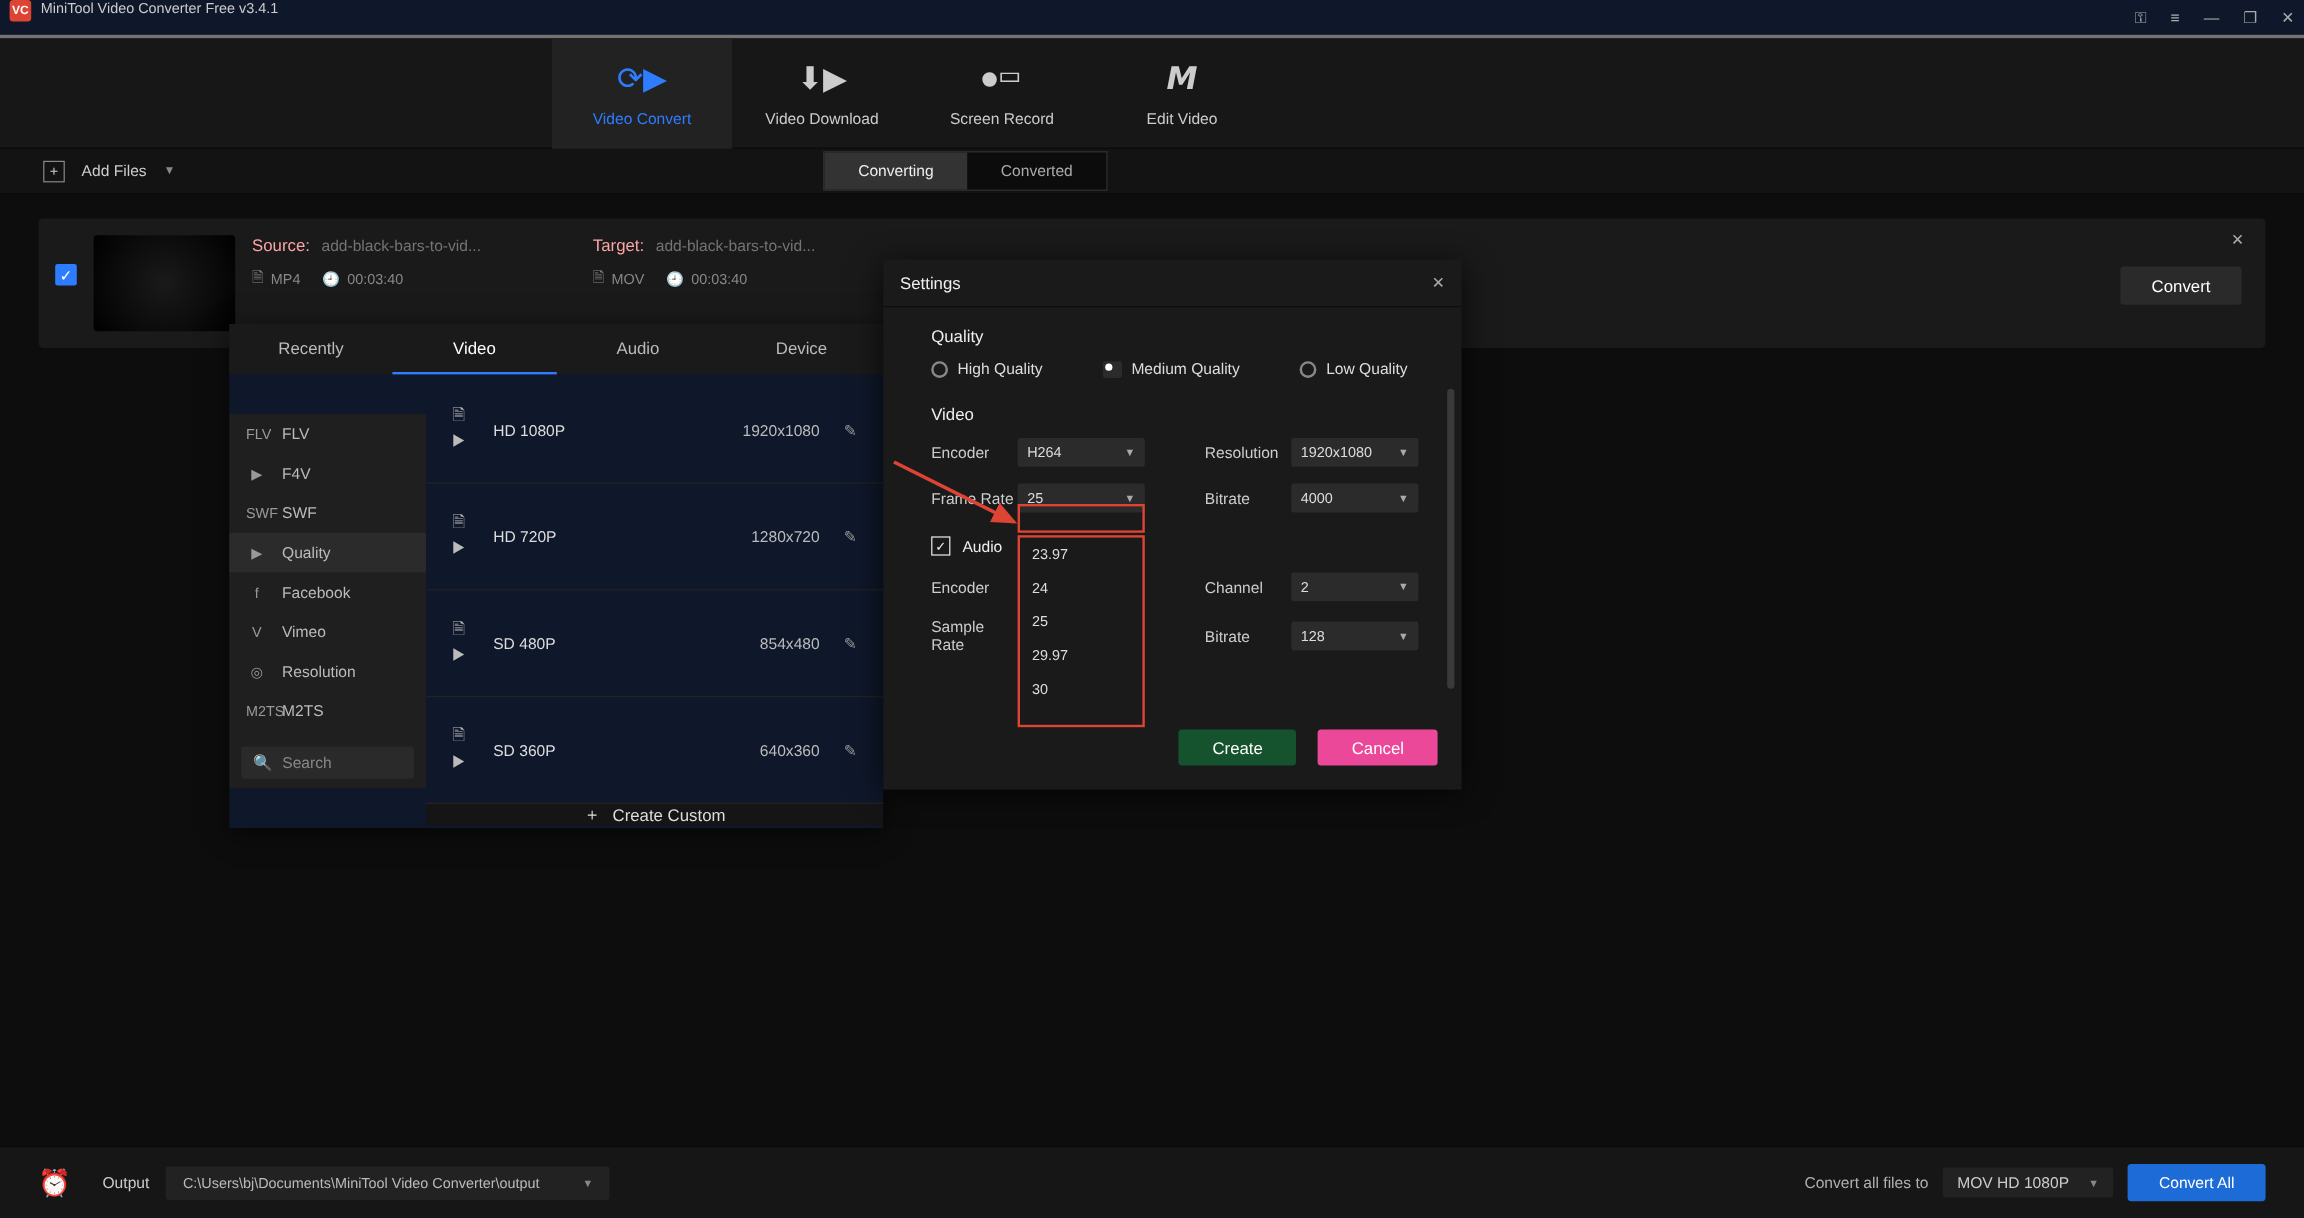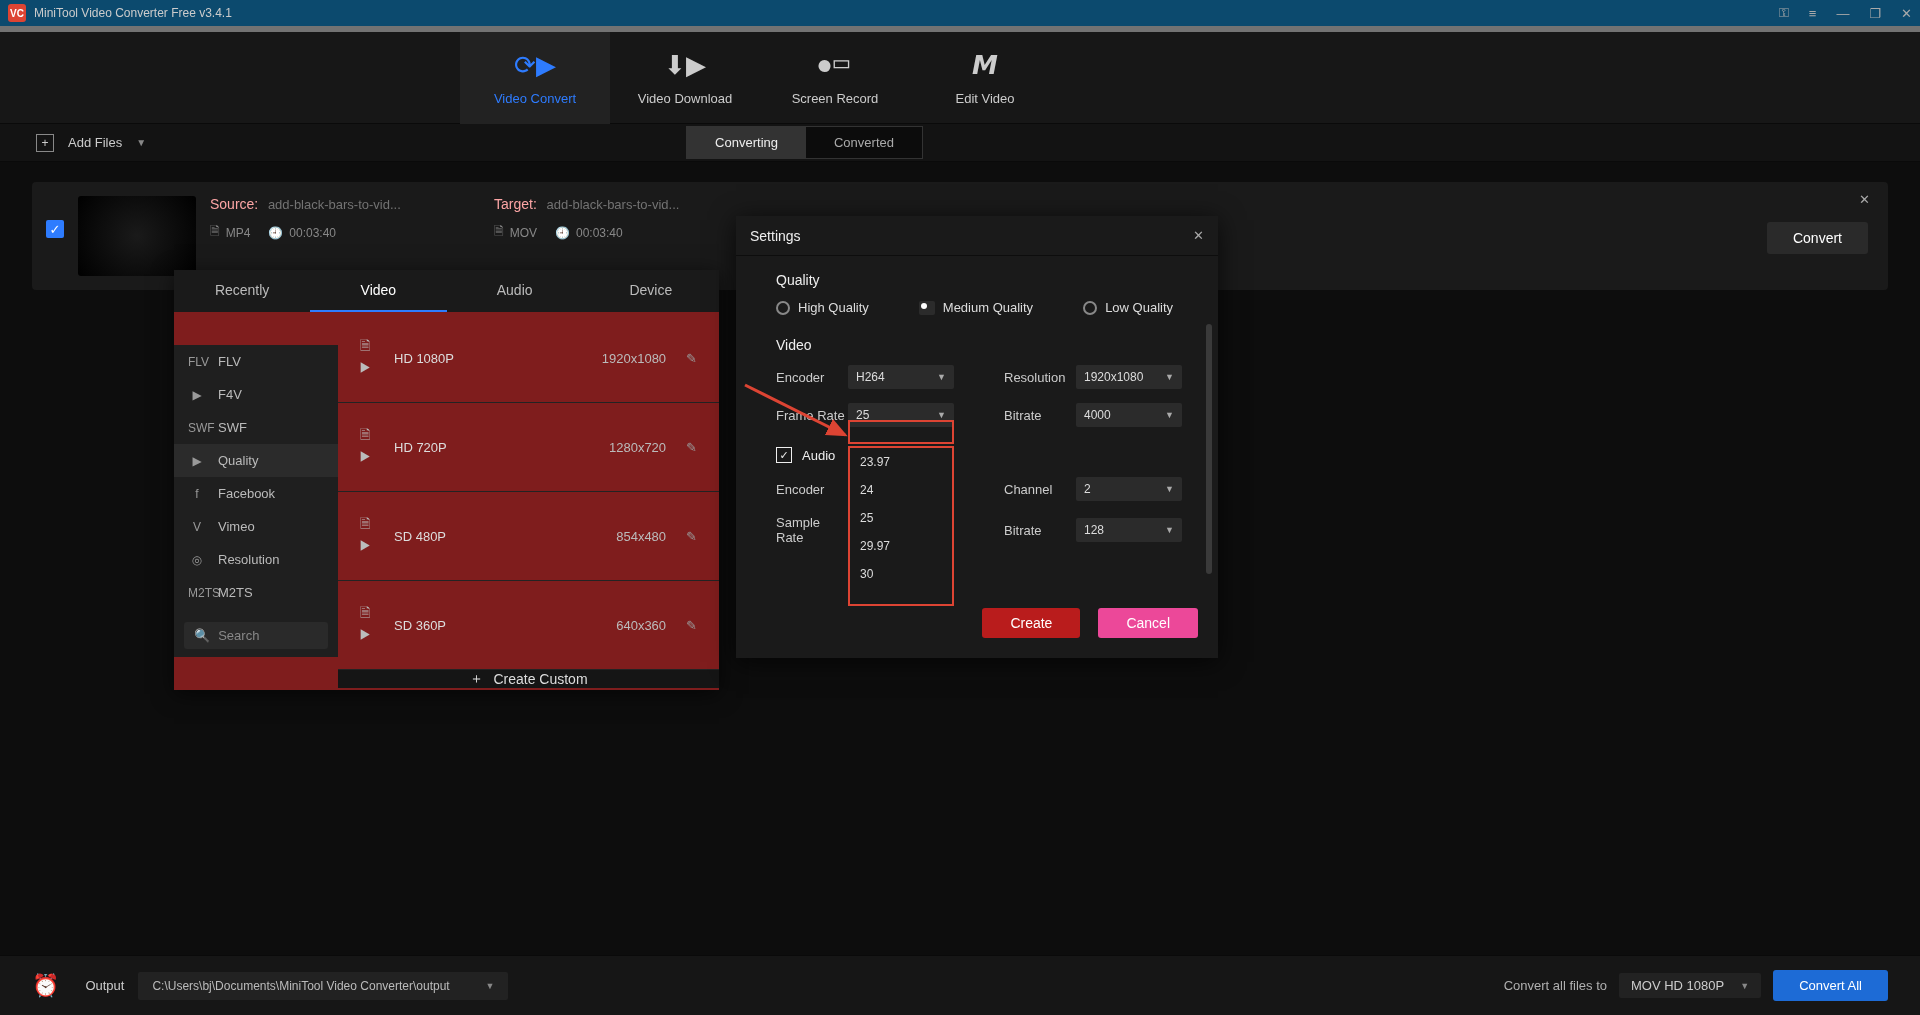--- a/index.html
+++ b/index.html
@@ -1,19 +1,19 @@
 <!DOCTYPE html>
 <html><head>
 <meta charset="utf-8">
 <style>
 * { margin: 0; padding: 0; box-sizing: border-box; font-family: -apple-system, BlinkMacSystemFont, "Segoe UI", Arial, sans-serif; }
 body { background: #0d0d0d; color: #b0b0b0; font-size: 13px; overflow: hidden; width: 1920px; height: 1015px; position: relative; }
 
 
-.titlebar { height: 32px; background: #0c4a6e; display: flex; align-items: center; padding: 0 8px; border-bottom: 6px solid #737373; }
+.titlebar { height: 32px; background: #0f172a; display: flex; padding: 0 8px; border-bottom: 3px solid #737373; }
 .titlebar .logo { width: 18px; height: 18px; background: #d43; border-radius: 3px; margin-right: 8px; display: flex; align-items: center; justify-content: center; color: #fff; font-size: 10px; font-weight: bold; }
 .titlebar .title { flex: 1; color: #ccc; font-size: 12px; }
 .titlebar .win-actions { display: flex; align-items: center; gap: 20px; }
 .titlebar .win-actions span { color: #aaa; cursor: pointer; }
 .key-icon { color: #e0a020; }
 
 
 .maintabs { height: 92px; display: flex; align-items: center; padding-left: 460px; background: #171717; border-bottom: 1px solid #0a0a0a; }
 .maintab { width: 150px; height: 92px; display: flex; flex-direction: column; align-items: center; justify-content: center; gap: 10px; color: #ccc; cursor: pointer; }
 .maintab.active { background: #222; color: #2e7cff; }
@@ -35,21 +35,21 @@
 .srcblk, .tgtblk { }
 .stlabel { color: #fca5a5; font-size: 14px; margin-right: 6px; font-weight: 400; }
 .fname { color: #737373; }
 .metarow { margin-top: 10px; display: flex; gap: 18px; align-items: center; color: #888; font-size: 12px; }
 .metarow .mi { display: flex; align-items: center; gap: 6px; }
 .metaicon { font-size: 12px; }
 .convertbtn { position: absolute; right: 20px; top: 40px; background: #2a2a2a; color: #fff; padding: 8px 26px; border-radius: 3px; cursor: pointer; font-size: 14px; }
 .closex { position: absolute; right: 18px; top: 10px; color: #aaa; cursor: pointer; }
 
 
-.fmtpanel { position: absolute; left: 174px; top: 270px; width: 545px; height: 420px; background: #7f1d1d; display: flex; flex-direction: column; box-shadow: 0 4px 20px rgba(0,0,0,.6); }
+.fmtpanel { position: absolute; left: 191px; top: 270px; width: 545px; height: 420px; background: #0f172a; display: flex; flex-direction: column; box-shadow: 0 4px 20px rgba(0,0,0,.6); }
 .fmt-tabs { display: flex; background: #1a1a1a; }
 .fmt-tab { flex: 1; text-align: center; padding: 12px; color: #bbb; cursor: pointer; font-size: 14px; }
 .fmt-tab.active { color: #fff; border-bottom: 2.5px solid #2e7cff; }
 .fmt-body { flex: 1; display: flex; overflow: hidden; align-items: center; }
 .fmt-left { width: 164px; background: #1f1f1f; overflow-y: auto; position: relative; }
 .fmt-cat { display: flex; align-items: center; gap: 12px; padding: 9px 14px; color: #bbb; cursor: pointer; font-size: 13px; }
 .fmt-cat.active { background: #2b2b2b; }
 .fmt-cat .caticon { width: 18px; text-align: center; color: #999; font-size: 12px; }
 .fmt-search { position: absolute; bottom: 8px; left: 10px; right: 10px; background: #2a2a2a; border-radius: 3px; padding: 6px 10px; display: flex; align-items: center; gap: 8px; }
 .fmt-right { flex: 1; display: flex; flex-direction: column; }
@@ -73,21 +73,21 @@
 .rcirc.sel { border-color: #fff; }
 .rcirc.sel::after { content: ""; position: absolute; left: 2px; top: 2px; width: 6px; height: 6px; background: #fff; border-radius: 50%; }
 .grid2 { display: grid; grid-template-columns: 72px 106px 50px 72px 106px; row-gap: 14px; align-items: center; }
 .glabel { color: #ccc; }
 .sel { background: #2b2b2b; border: none; color: #ddd; padding: 5px 8px; display: flex; align-items: center; justify-content: space-between; cursor: pointer; font-size: 12px; border-radius: 2px; }
 .sel .caret { font-size: 9px; color: #aaa; }
 .audhead { display: flex; align-items: center; gap: 10px; margin: 20px 0 14px 0; color: #eee; }
 .audhead .abox { width: 16px; height: 16px; border: 1.5px solid #eee; display: flex; align-items: center; justify-content: center; font-size: 11px; }
 .settings-foot { display: flex; justify-content: flex-end; gap: 18px; padding: 0 20px 16px 0; }
 .btn { padding: 7px 28px; border-radius: 3px; cursor: pointer; font-size: 14px; }
-.btn-create { background: #b91c1c; color: #fff; }
+.btn-create { background: #14532d; color: #fff; }
 .btn-cancel { background: #ec4899; color: #fff; }
 .scrollthumb { position: absolute; right: 6px; top: 68px; width: 6px; height: 250px; background: #3a3a3a; border-radius: 3px; }
 
 
 .fr-hl { position: absolute; border: 2px solid #d43; pointer-events: none; }
 .fr-hl.box1 { left: 848px; top: 420px; width: 106px; height: 24px; }
 .fr-hl.box2 { left: 848px; top: 446px; width: 106px; height: 160px; }
 .ddlist { position: absolute; left: 850px; top: 448px; width: 102px; background: #1a1a1a; }
 .ddlist .dditem { padding: 7px 10px; color: #ddd; font-size: 12px; cursor: pointer; }
 

